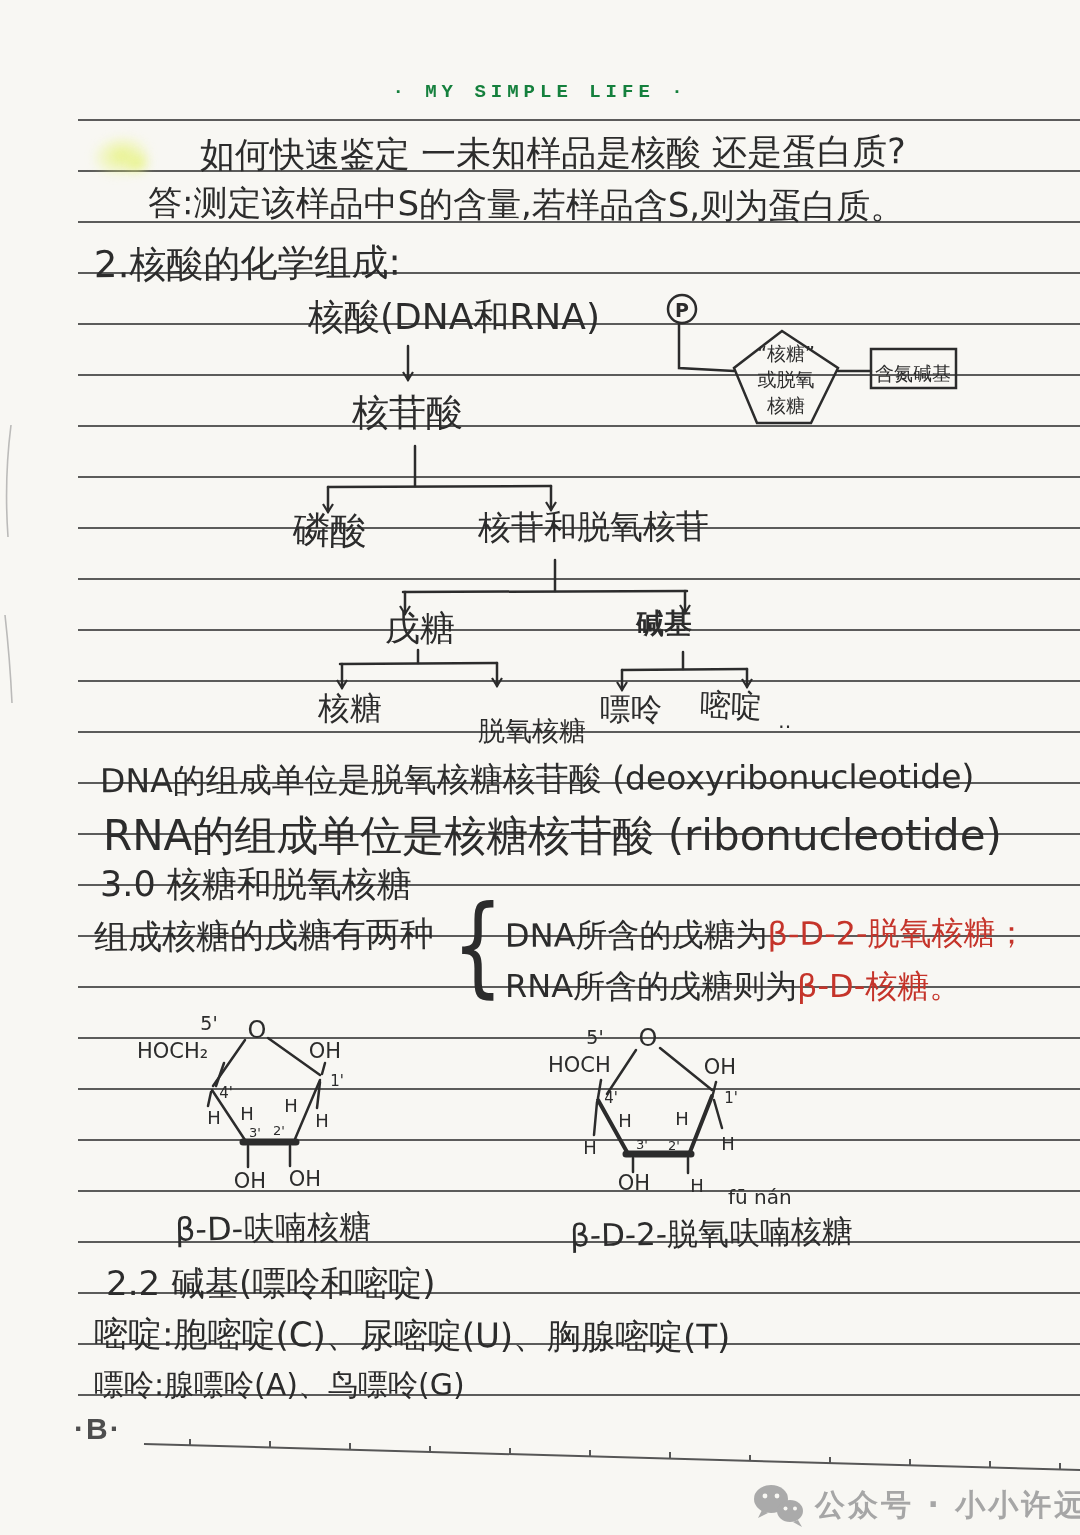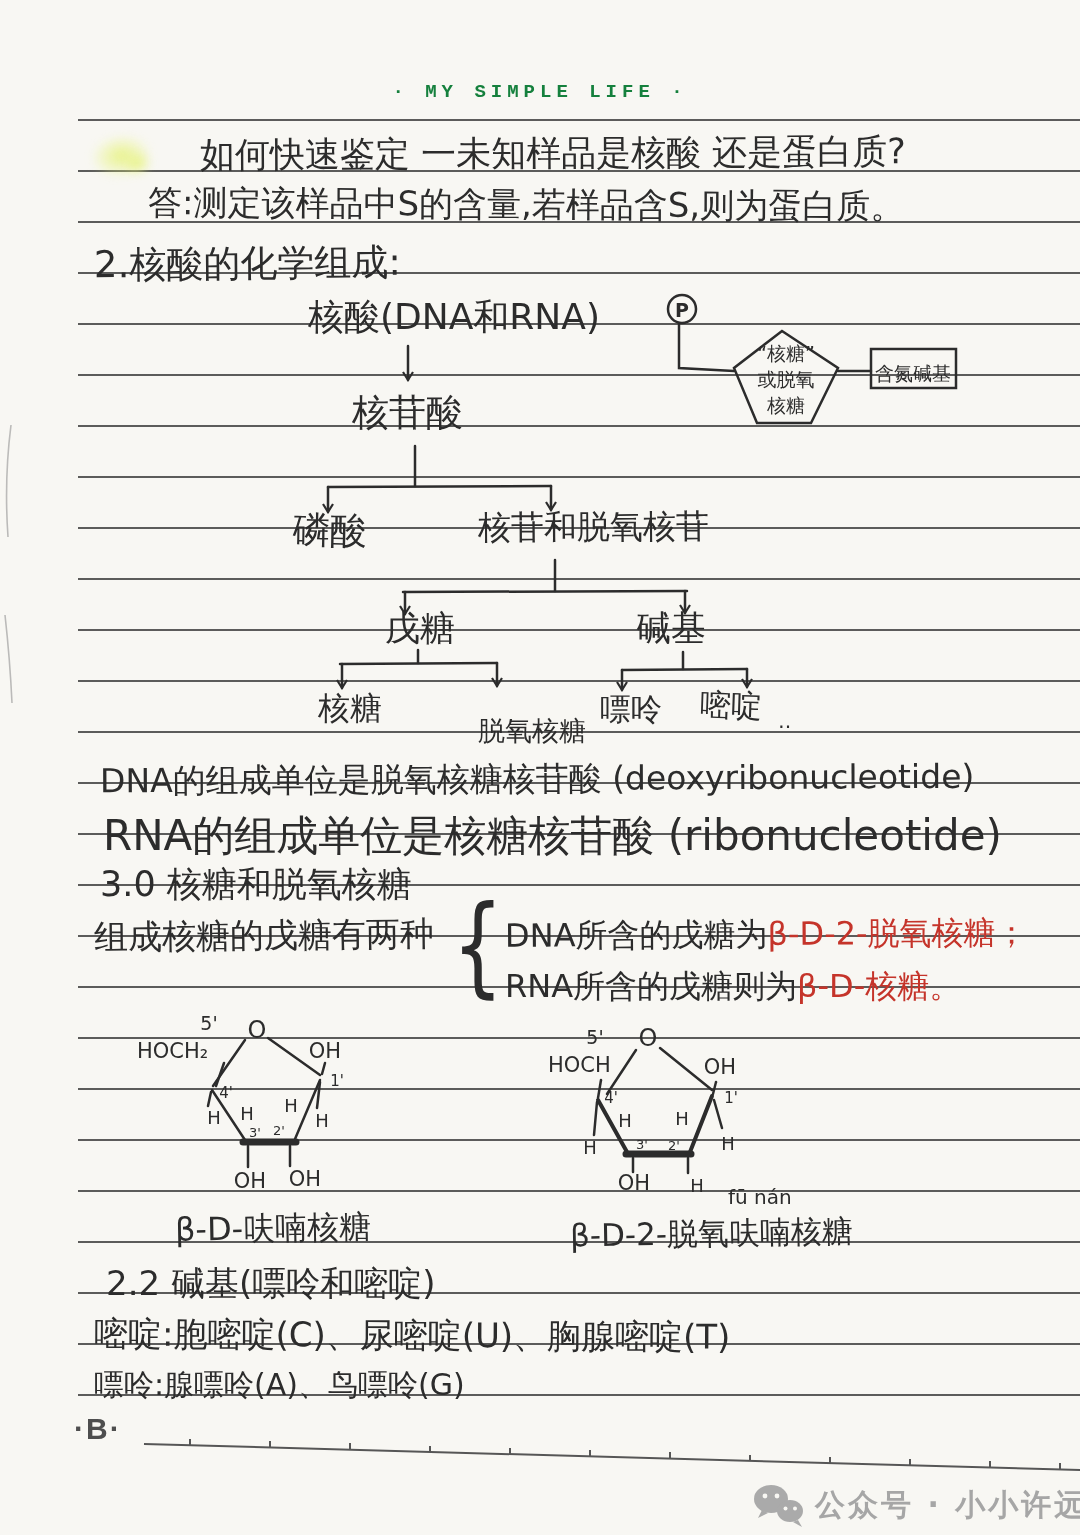--- a/index.html
+++ b/index.html
@@ -38,21 +38,21 @@
 
   <div class="t hw" style="left:200px;top:133px;font-size:35px;transform:rotate(-.3deg);">如何快速鉴定 一未知样品是核酸 还是蛋白质?</div>
   <div class="t hw" style="left:148px;top:185px;font-size:34px;transform:rotate(.3deg);">答:测定该样品中S的含量,若样品含S,则为蛋白质。</div>
   <div class="t hw" style="left:94px;top:243px;font-size:37px;transform:rotate(-.5deg);">2.核酸的化学组成:</div>
 
   <div class="t hw" style="left:308px;top:296px;font-size:36px;">核酸(DNA和RNA)</div>
   <div class="t hw" style="left:352px;top:392px;font-size:37px;">核苷酸</div>
   <div class="t hw" style="left:293px;top:510px;font-size:37px;transform:rotate(1deg);">磷酸</div>
   <div class="t hw" style="left:478px;top:508px;font-size:33px;transform:rotate(-.4deg);">核苷和脱氧核苷</div>
   <div class="t hw" style="left:385px;top:608px;font-size:35px;">戊糖</div>
-  <div class="t hw" style="left:636px;top:608px;font-size:35px;">碱基</div>
+  <div class="t hw" style="left:636px;top:608px;font-size:28px;font-weight:bold;">碱基</div>
   <div class="t hw" style="left:318px;top:690px;font-size:32px;">核糖</div>
   <div class="t hw" style="left:478px;top:692px;font-size:27px;margin-top:23px;">脱氧核糖</div>
   <div class="t hw" style="left:600px;top:692px;font-size:31px;">嘌呤</div>
   <div class="t hw" style="left:700px;top:688px;font-size:31px;transform:rotate(2deg);">嘧啶</div>
   <div class="t hw" style="left:778px;top:710px;font-size:20px;">‥</div>
 
   <div class="t hw" style="left:100px;top:760px;font-size:33px;transform:rotate(-.3deg);">DNA的组成单位是脱氧核糖核苷酸 (deoxyribonucleotide)</div>
   <div class="t hw" style="left:103px;top:812px;font-size:42px;">RNA的组成单位是核糖核苷酸 (ribonucleotide)</div>
   <div class="t hw" style="left:100px;top:864px;font-size:35px;">3.0 核糖和脱氧核糖</div>
   <div class="t hw" style="left:94px;top:916px;font-size:34px;transform:rotate(-.6deg);">组成核糖的戊糖有两种</div>

